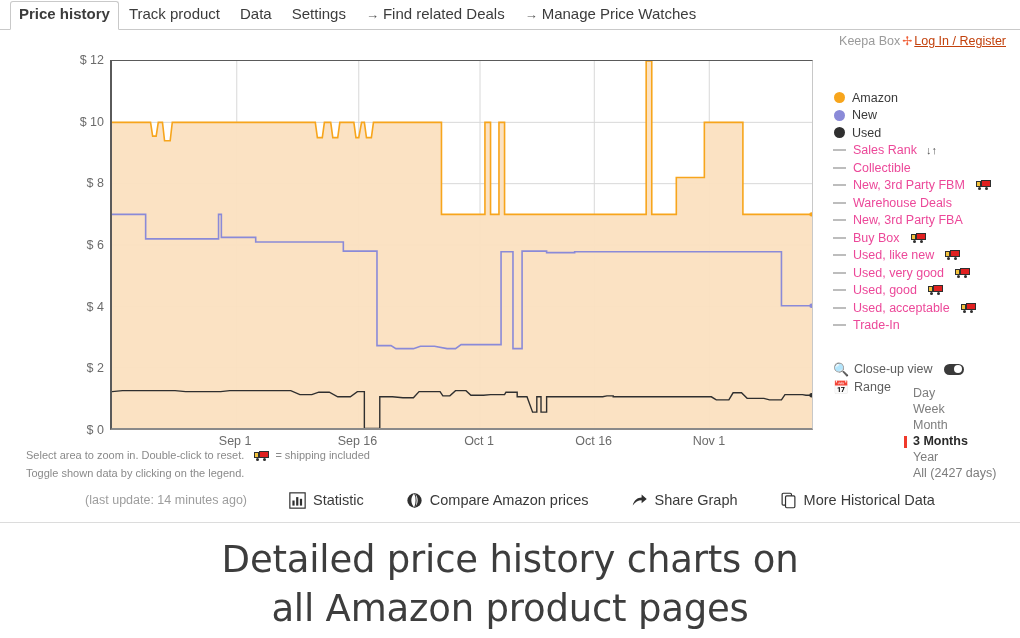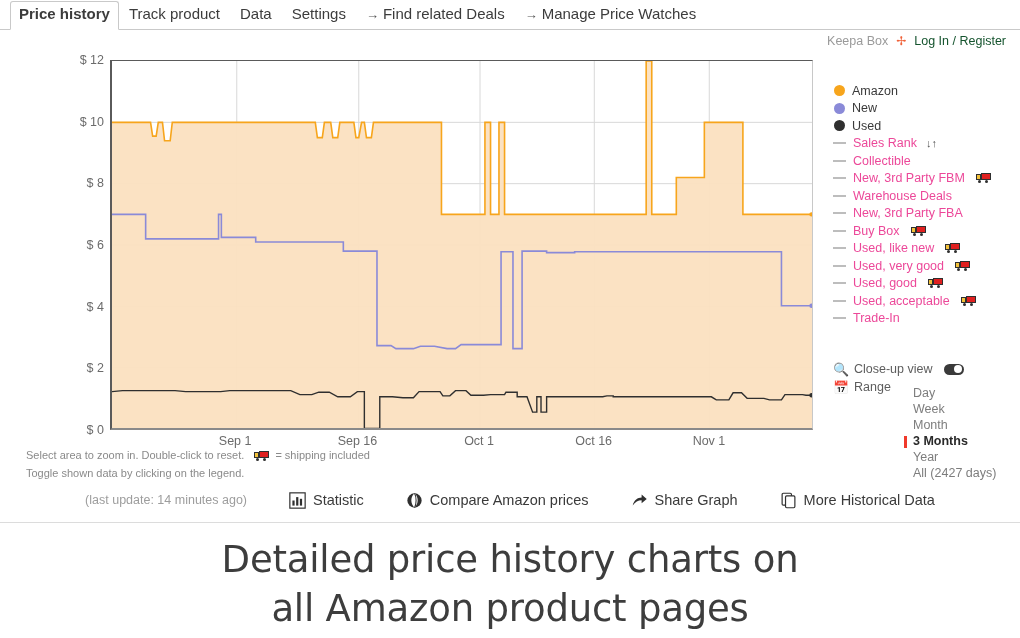--- a/index.html
+++ b/index.html
@@ -60,25 +60,25 @@
 
   
   .accountrow {
     position: absolute;
     top: 34px;
     right: 14px;
     font-size: 12.5px;
     color: #9a9a9a;
     display: flex;
     align-items: center;
-    gap: 8px;
+    gap: 2px;
   }
   .accountrow .keepa-box { color: #9a9a9a; }
   .accountrow .move-icon { color: #f0623a; font-size: 12px; }
-  .accountrow .login { color: #14532d; }
+  .accountrow .login { color: #c2410c; text-decoration: underline; }
 
   
   .chartwrap {
     position: absolute;
     left: 0; top: 30px;
     width: 1020px;
     height: 490px;
   }
   .plot {
     position: absolute;
@@ -130,21 +130,21 @@
   }
   .hints .truckicon {
     display: inline-block;
     vertical-align: -2px;
     margin: 0 3px;
   }
 
   
   .legend {
     position: absolute;
-    left: 833px; top: 52px;
+    left: 833px; top: 59px;
     width: 187px;
     font-size: 12.5px;
     color: #5d5d5d;
   }
   .legend-item {
     display: flex;
     align-items: center;
     height: 17.5px;
     gap: 7px;
     cursor: pointer;

